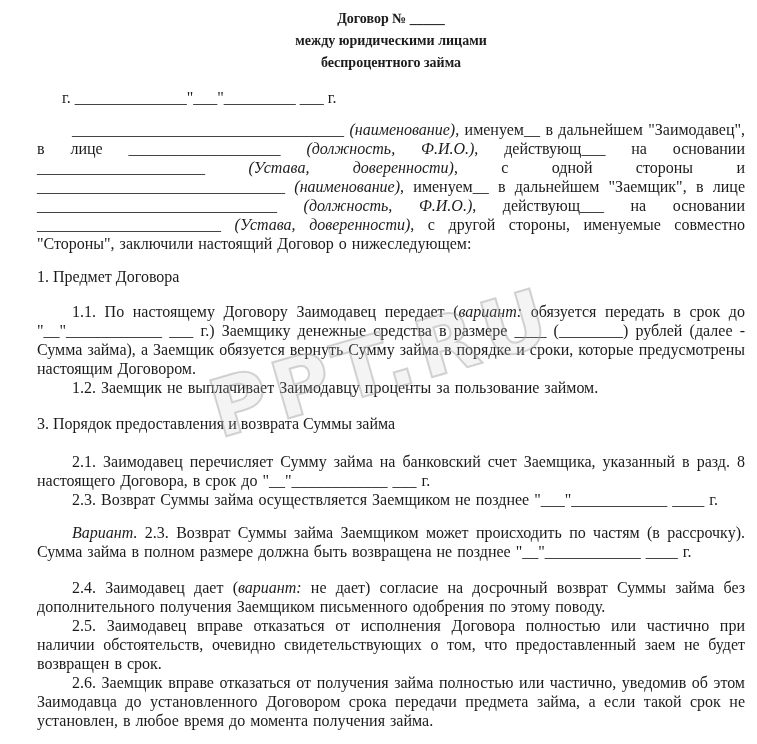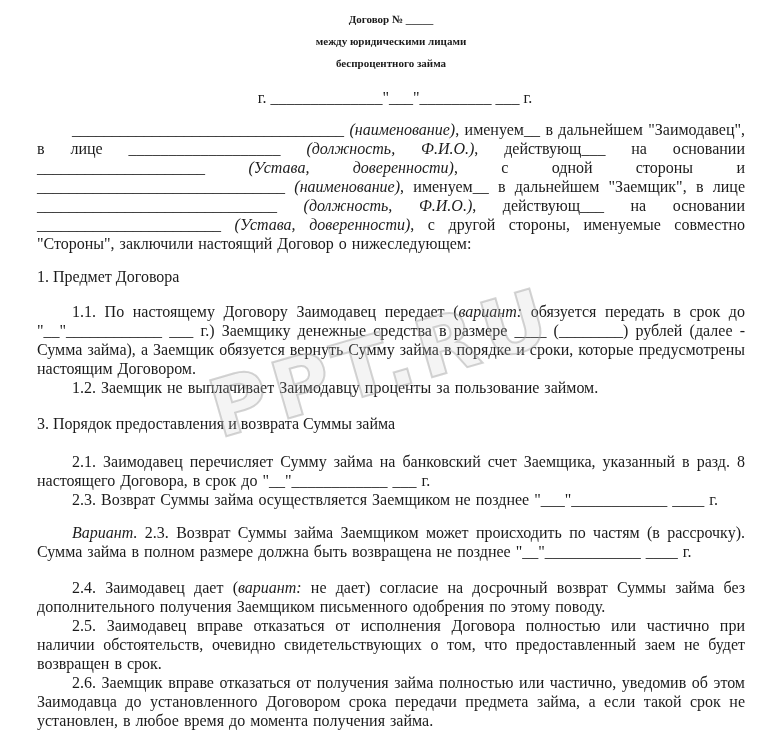--- a/index.html
+++ b/index.html
@@ -4,25 +4,25 @@
 <style>
   html, body { margin: 0; padding: 0; background: #ffffff; }
   body {
     width: 757px; height: 744px; overflow: hidden; position: relative;
     font-family: "Liberation Serif", "DejaVu Serif", serif;
     color: #1b1b1b; font-size: 16px; line-height: 19px;
   }
   .page { position: relative; padding: 8px 12px 0 37px; width: 708px; }
   .title-line {
     margin: 0; text-align: center; font-weight: bold;
-    font-size: 11px; line-height: 22px; text-indent: 0;
+    font-size: 14px; line-height: 22px; text-indent: 0;
   }
   .meta-row {
-    display: flex; justify-content: center;
-    margin: 14px 0 13px 0; white-space: nowrap;
+    display: flex; justify-content: flex-start;
+    margin: 14px 0 13px 17px; white-space: nowrap;
   }
   .meta-place { padding-left: 8px; }
   p.body {
     margin: 0; text-align: justify; text-indent: 35px;
     word-spacing: 1px;
   }
   p.heading {
     margin: 14px 0 16px 0; text-align: left; text-indent: 0;
   }
   p.heading.h2 { margin: 17px 0 19px 0; }

